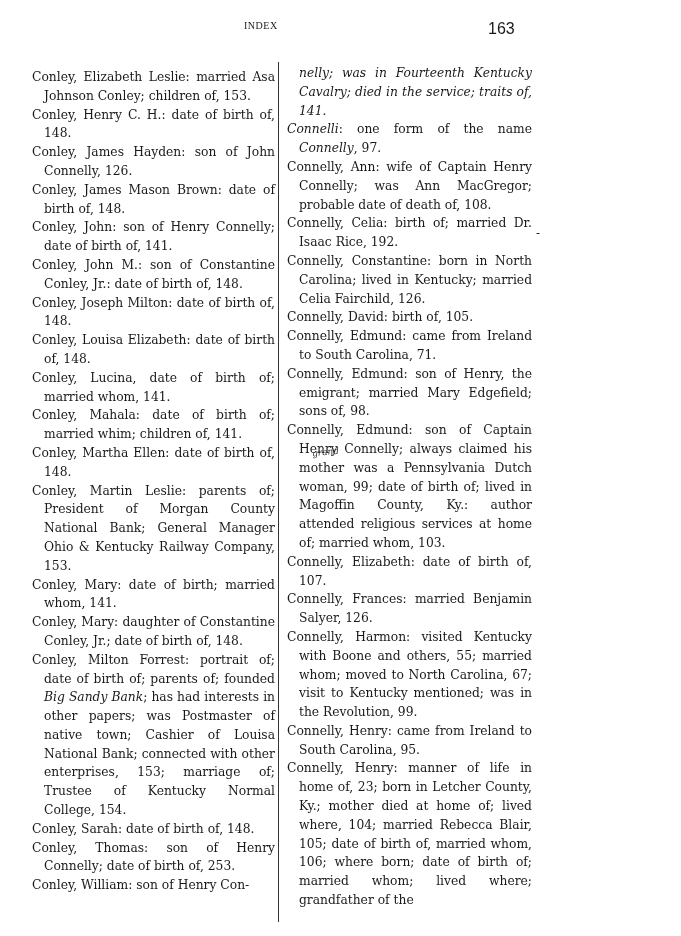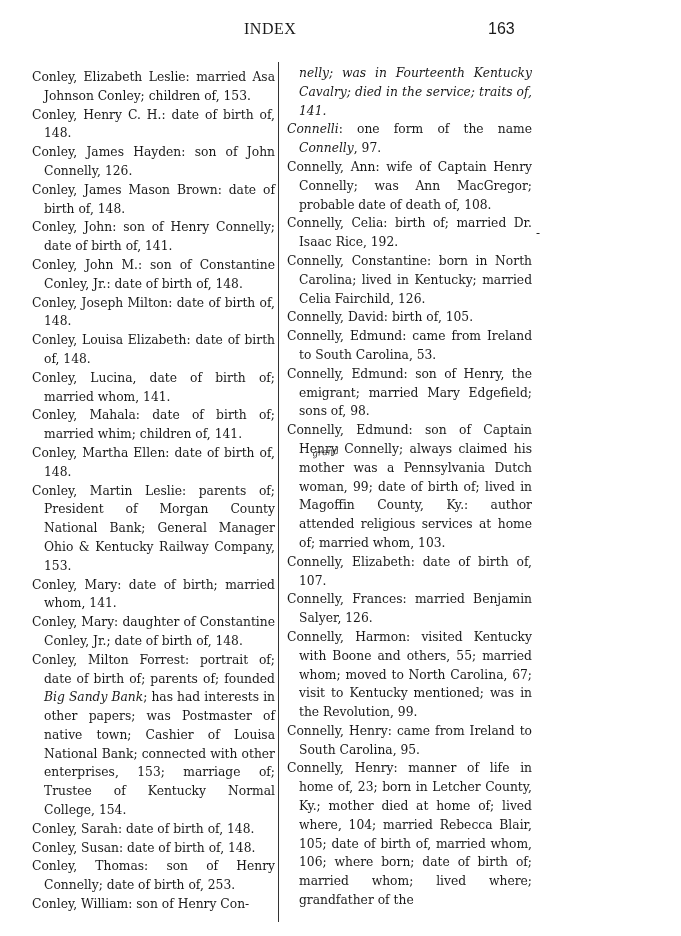--- a/index.html
+++ b/index.html
@@ -19,21 +19,21 @@
       position: absolute;
       top: 20px;
       left: 0;
       width: 681px;
       height: 24px;
     }
     .running-title {
       position: absolute;
       left: 244px;
       top: 0;
-      font-size: 16px;
+      font-size: 10px;
       letter-spacing: 0.5px;
       font-family: "Liberation Serif", serif;
     }
     .page-number {
       position: absolute;
       left: 488px;
       top: 0;
       font-size: 16px;
       font-family: Liberation Sans, sans-serif;
     }
@@ -105,33 +105,32 @@
   <p class="entry"><span>Conley, Joseph Milton: date of birth of, 148.</span></p>
   <p class="entry"><span>Conley, Louisa Elizabeth: date of birth of, 148.</span></p>
   <p class="entry"><span>Conley, Lucina, date of birth of; married whom, 141.</span></p>
   <p class="entry"><span>Conley, Mahala: date of birth of; married whim; children of, 141.</span></p>
   <p class="entry"><span>Conley, Martha Ellen: date of birth of, 148.</span></p>
   <p class="entry"><span>Conley, Martin Leslie: parents of; President of Morgan County National Bank; General Manager Ohio &amp; Kentucky Railway Company, 153.</span></p>
   <p class="entry"><span>Conley, Mary: date of birth; married whom, 141.</span></p>
   <p class="entry"><span>Conley, Mary: daughter of Constantine Conley, Jr.; date of birth of, 148.</span></p>
   <p class="entry"><span>Conley, Milton Forrest: portrait of; date of birth of; parents of; founded </span><span class="i">Big Sandy Bank</span><span>; has had interests in other papers; was Postmaster of native town; Cashier of Louisa National Bank; connected with other enterprises, 153; marriage of; Trustee of Kentucky Normal College, 154.</span></p>
   <p class="entry"><span>Conley, Sarah: date of birth of, 148.</span></p>
-  <p class="entry"><span>Conley, Susan: date of birth of, 148.</span></p>
   <p class="entry"><span>Conley, Thomas: son of Henry Connelly; date of birth of, 253.</span></p>
   <p class="entry"><span>Conley, William: son of Henry Con-</span></p>
 </div>
 
 <div class="column col-right">
   <p class="entry" style="text-indent:0;font-style:italic;"><span>nelly; was in Fourteenth Kentucky Cavalry; died in the service; traits of, 141.</span></p>
   <p class="entry"><span class="i">Connelli</span><span>: one form of the name </span><span class="i">Connelly</span><span>, 97.</span></p>
   <p class="entry"><span>Connelly, Ann: wife of Captain Henry Connelly; was Ann MacGregor; probable date of death of, 108.</span></p>
   <p class="entry"><span>Connelly, Celia: birth of; married Dr. Isaac Rice, 192.</span></p>
   <p class="entry"><span>Connelly, Constantine: born in North Carolina; lived in Kentucky; married Celia Fairchild, 126.</span></p>
   <p class="entry"><span>Connelly, David: birth of, 105.</span></p>
-  <p class="entry"><span>Connelly, Edmund: came from Ireland to South Carolina, 53.</span></p>
+  <p class="entry"><span>Connelly, Edmund: came from Ireland to South Carolina, 71.</span></p>
   <p class="entry"><span>Connelly, Edmund: son of Henry, the emigrant; married Mary Edgefield; sons of, 98.</span></p>
   <p class="entry"><span>Connelly, Edmund: son of Captain Henry Connelly; always claimed his mother was a Pennsylvania Dutch woman, 99; date of birth of; lived in Magoffin County, Ky.: author attended religious services at home of; married whom, 103.</span></p>
   <p class="entry"><span>Connelly, Elizabeth: date of birth of, 107.</span></p>
   <p class="entry"><span>Connelly, Frances: married Benjamin Salyer, 126.</span></p>
   <p class="entry"><span>Connelly, Harmon: visited Kentucky with Boone and others, 55; married whom; moved to North Carolina, 67; visit to Kentucky mentioned; was in the Revolution, 99.</span></p>
   <p class="entry"><span>Connelly, Henry: came from Ireland to South Carolina, 95.</span></p>
   <p class="entry"><span>Connelly, Henry: manner of life in home of, 23; born in Letcher County, Ky.; mother died at home of; lived where, 104; married Rebecca Blair, 105; date of birth of, married whom, 106; where born; date of birth of; married whom; lived where; grandfather of the</span></p>
 </div>
 
 <span class="annotation">grand</span>

